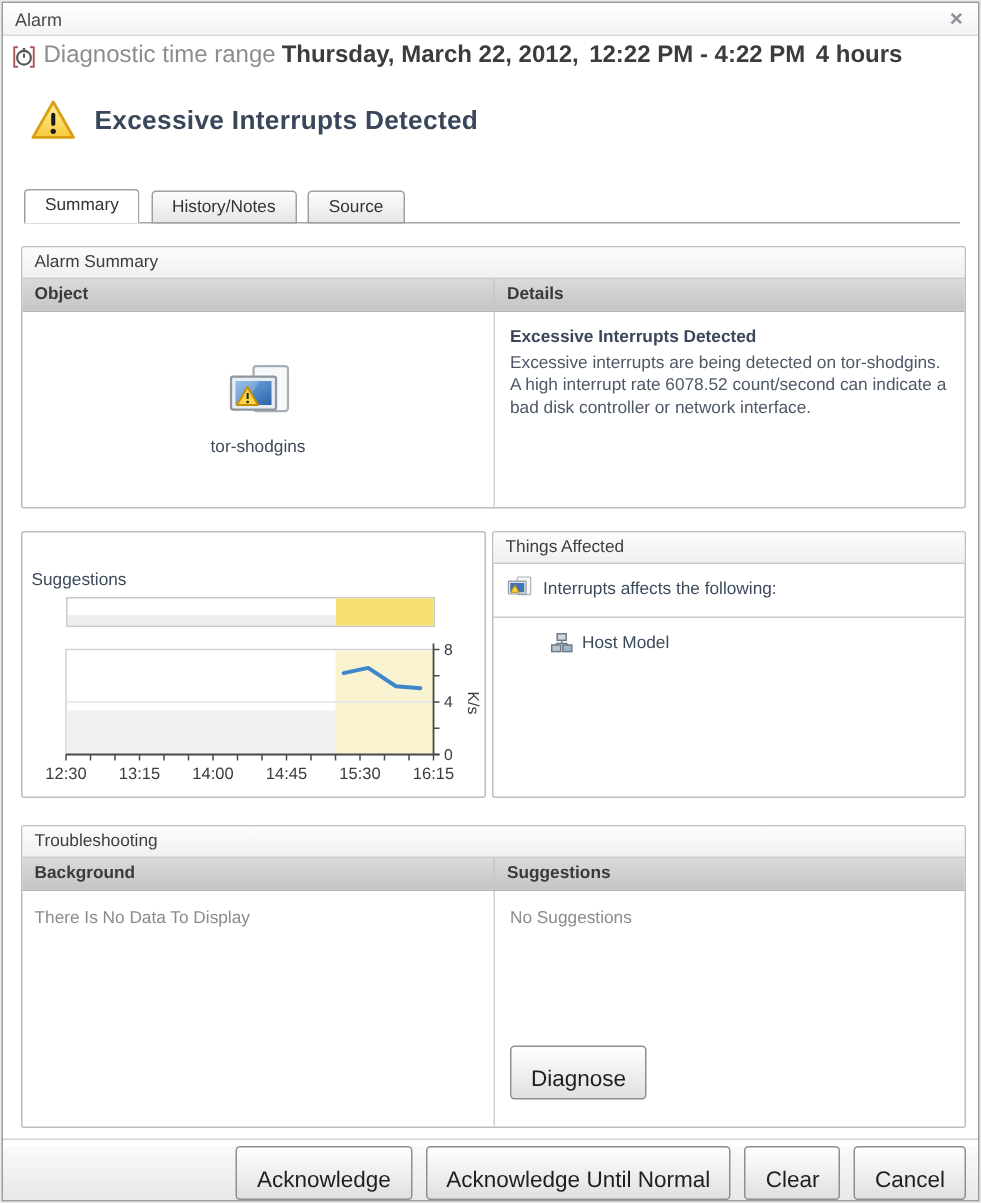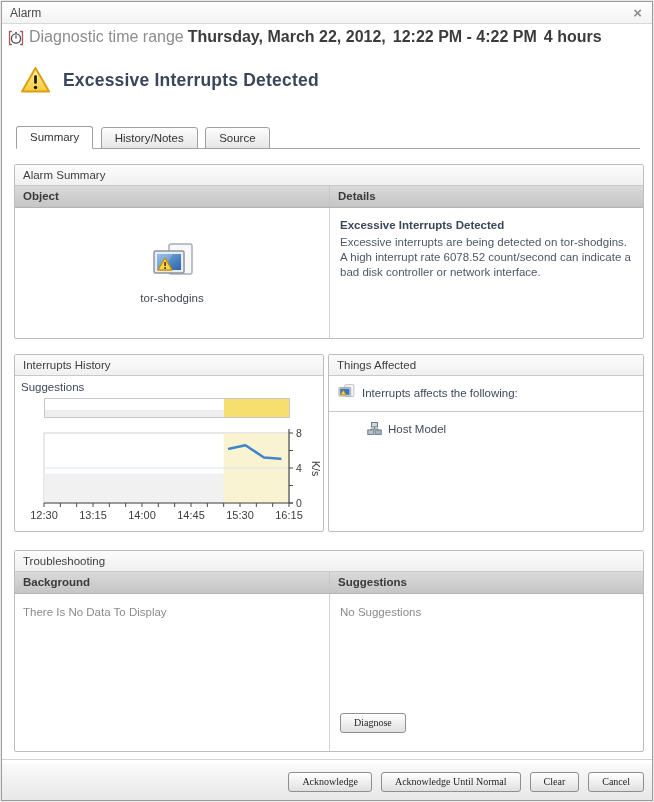--- a/index.html
+++ b/index.html
@@ -81,23 +81,23 @@
   #ts-sg{position:absolute;left:314px;right:0;top:0;bottom:0;border-left:1px solid #d2d2d2;
          padding:12px 10px;font-size:11.5px;color:#8b8b8b;}
   #diagnose-btn{position:absolute;left:10px;bottom:18px;}
 
   
   #footer-line{position:absolute;left:0;right:0;top:757px;border-top:1px solid #d2d2d2;}
   #footer{position:absolute;left:0;right:0;top:761px;height:37px;
           background:linear-gradient(#fafafa,#e8e8e8);border-top:1px solid #fff;
           display:flex;align-items:center;justify-content:flex-end;padding-right:8px;gap:9px;}
 
-  .btn{display:inline-block;font-family:Liberation Serif, serif;font-size:10px;color:#1f1f1f;
+  .btn{display:inline-block;font-family:Liberation Sans, sans-serif;font-size:15px;color:#1f1f1f;
        background:linear-gradient(#ffffff,#e0e0e0);border:1px solid #8f8f8f;border-radius:3px;
-       padding:3px 13px 4px;cursor:pointer;white-space:nowrap;}
+       padding:13px 13px 4px;cursor:pointer;white-space:nowrap;}
 
   svg text{font-family:"Liberation Sans",sans-serif;}
 </style>
 </head>
 <body>
 
 <div class="window">
 
   <div class="titlebar">
     <span class="title">Alarm</span>
@@ -166,21 +166,20 @@
         <div class="obj-label">tor-shodgins</div>
       </div>
       <div id="as-details">
         <div class="hd">Excessive Interrupts Detected</div>
         <div class="desc">Excessive interrupts are being detected on tor-shodgins. A high interrupt rate 6078.52 count/second can indicate a bad disk controller or network interface.</div>
       </div>
     </div>
   </div>
 
   <div class="panel" id="interrupts-history">
-    <div class="panel-hd">Interrupts History</div>
     <div id="ih-metric">Suggestions</div>
     <div id="ih-strip">
       <div id="strip-highlight" style="left: 73.3333%; width: 26.6667%; background: rgb(247, 223, 111);"></div>
     </div>
     <svg id="ih-chart" width="300" height="106">
       <rect x="4" y="6" width="245" height="70" fill="#ffffff" stroke="#d2d2d2"></rect>
       <rect x="4.5" y="46.5" width="244" height="29" fill="#f1f1f1"></rect>
       <rect id="chart-highlight" x="183.66666666666666" y="6.5" width="65.33333333333334" height="69" fill="#f9f3d2"></rect>
       <g id="chart-gridlines" stroke="#dde7ee" stroke-width="1">
           <line x1="4" y1="41" x2="249" y2="41"></line>

